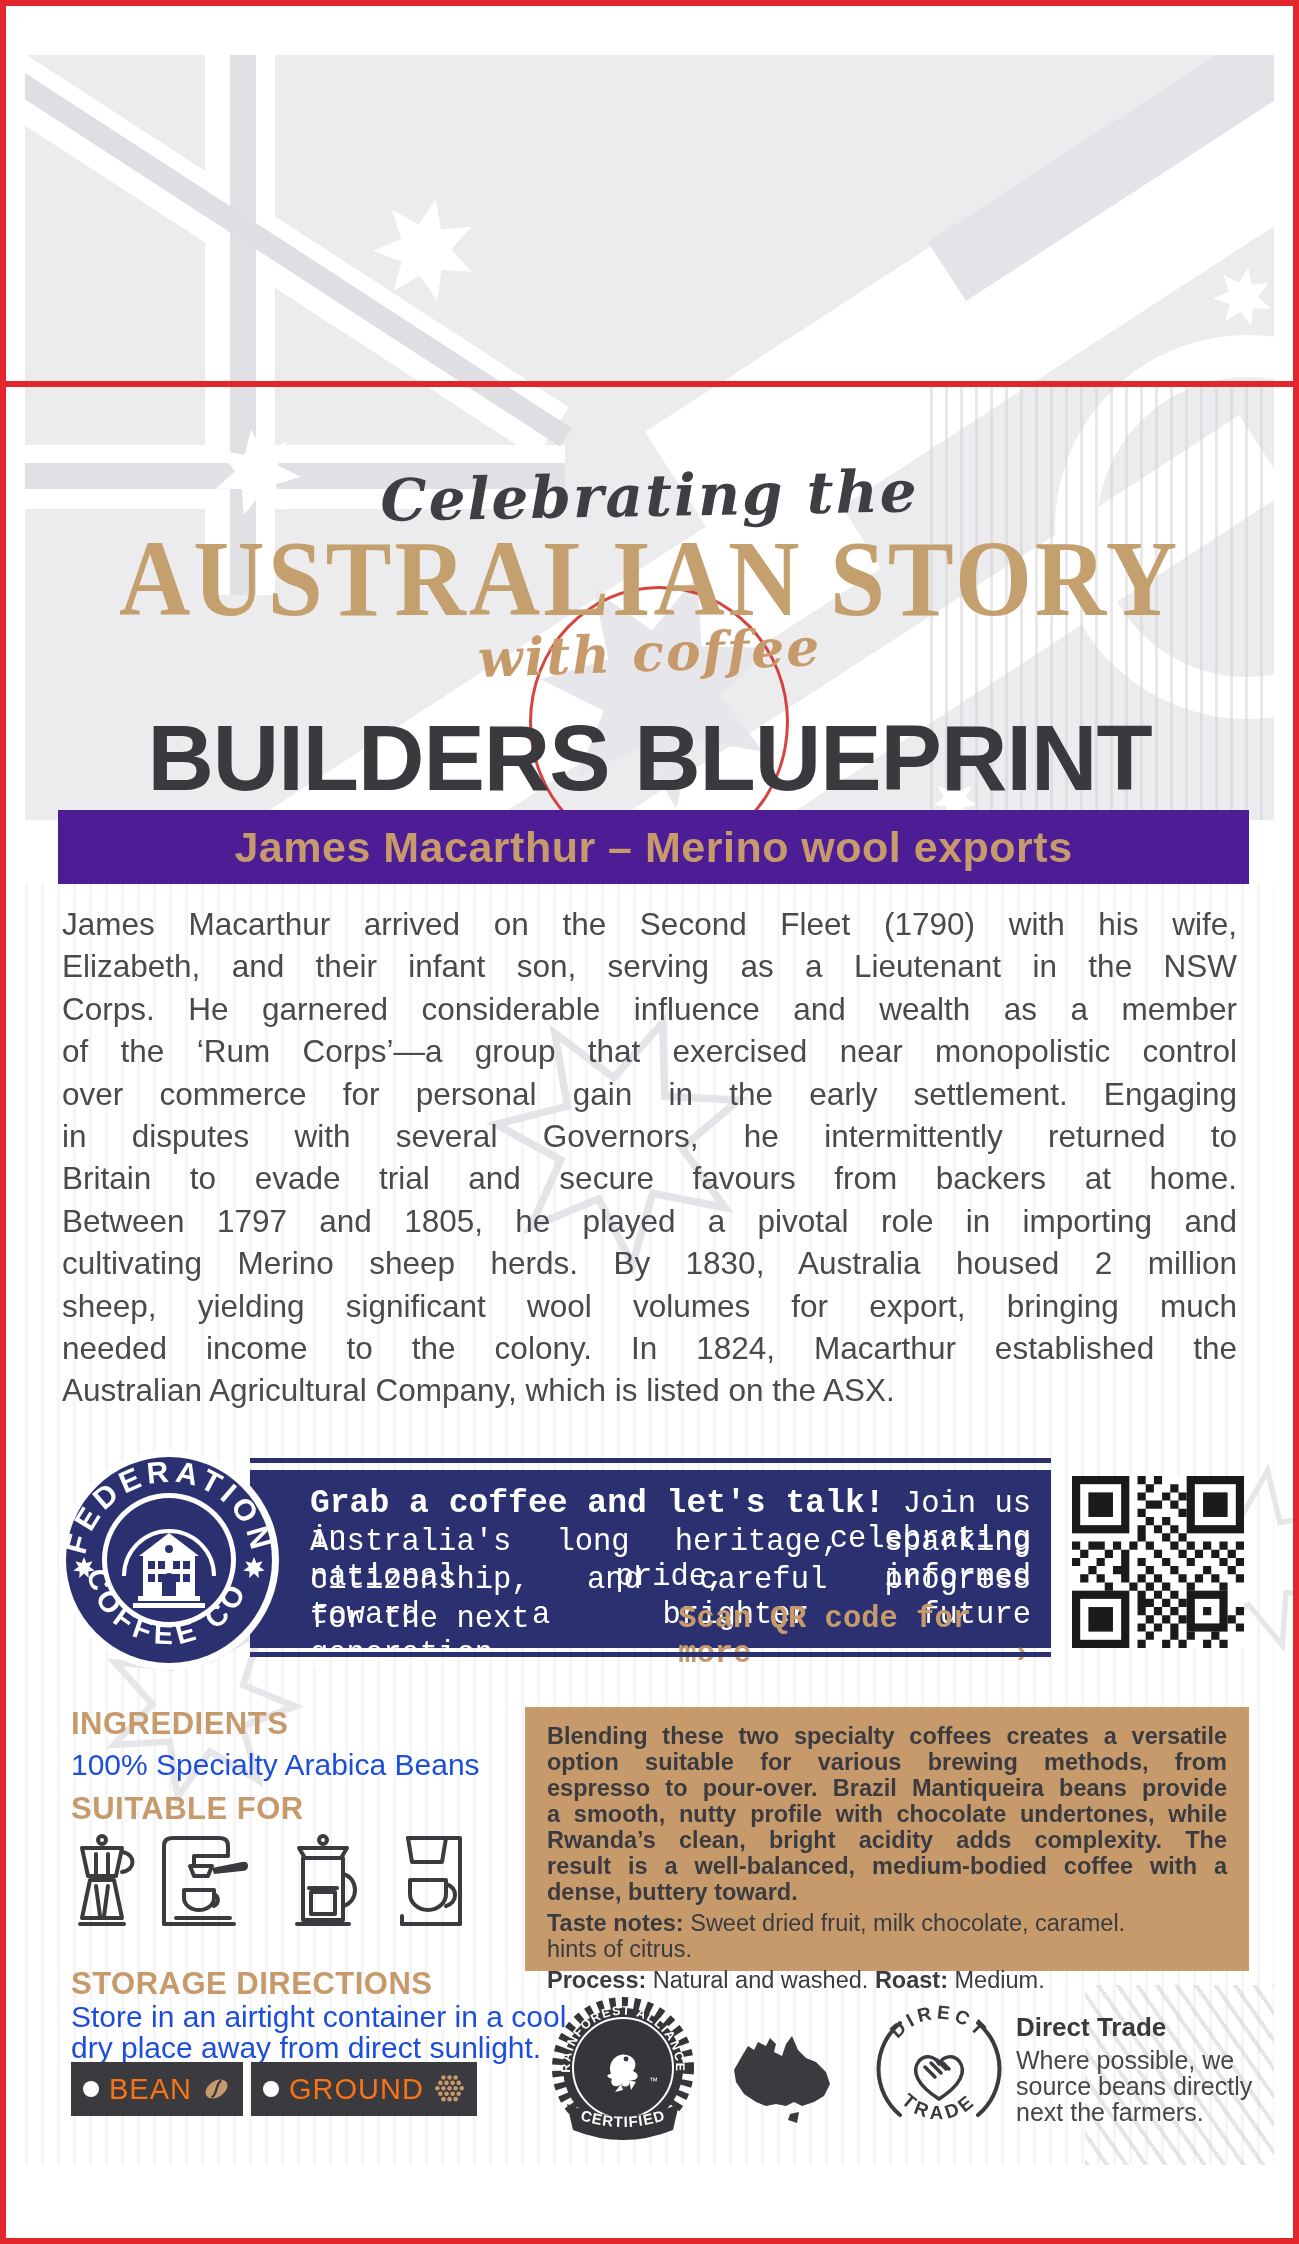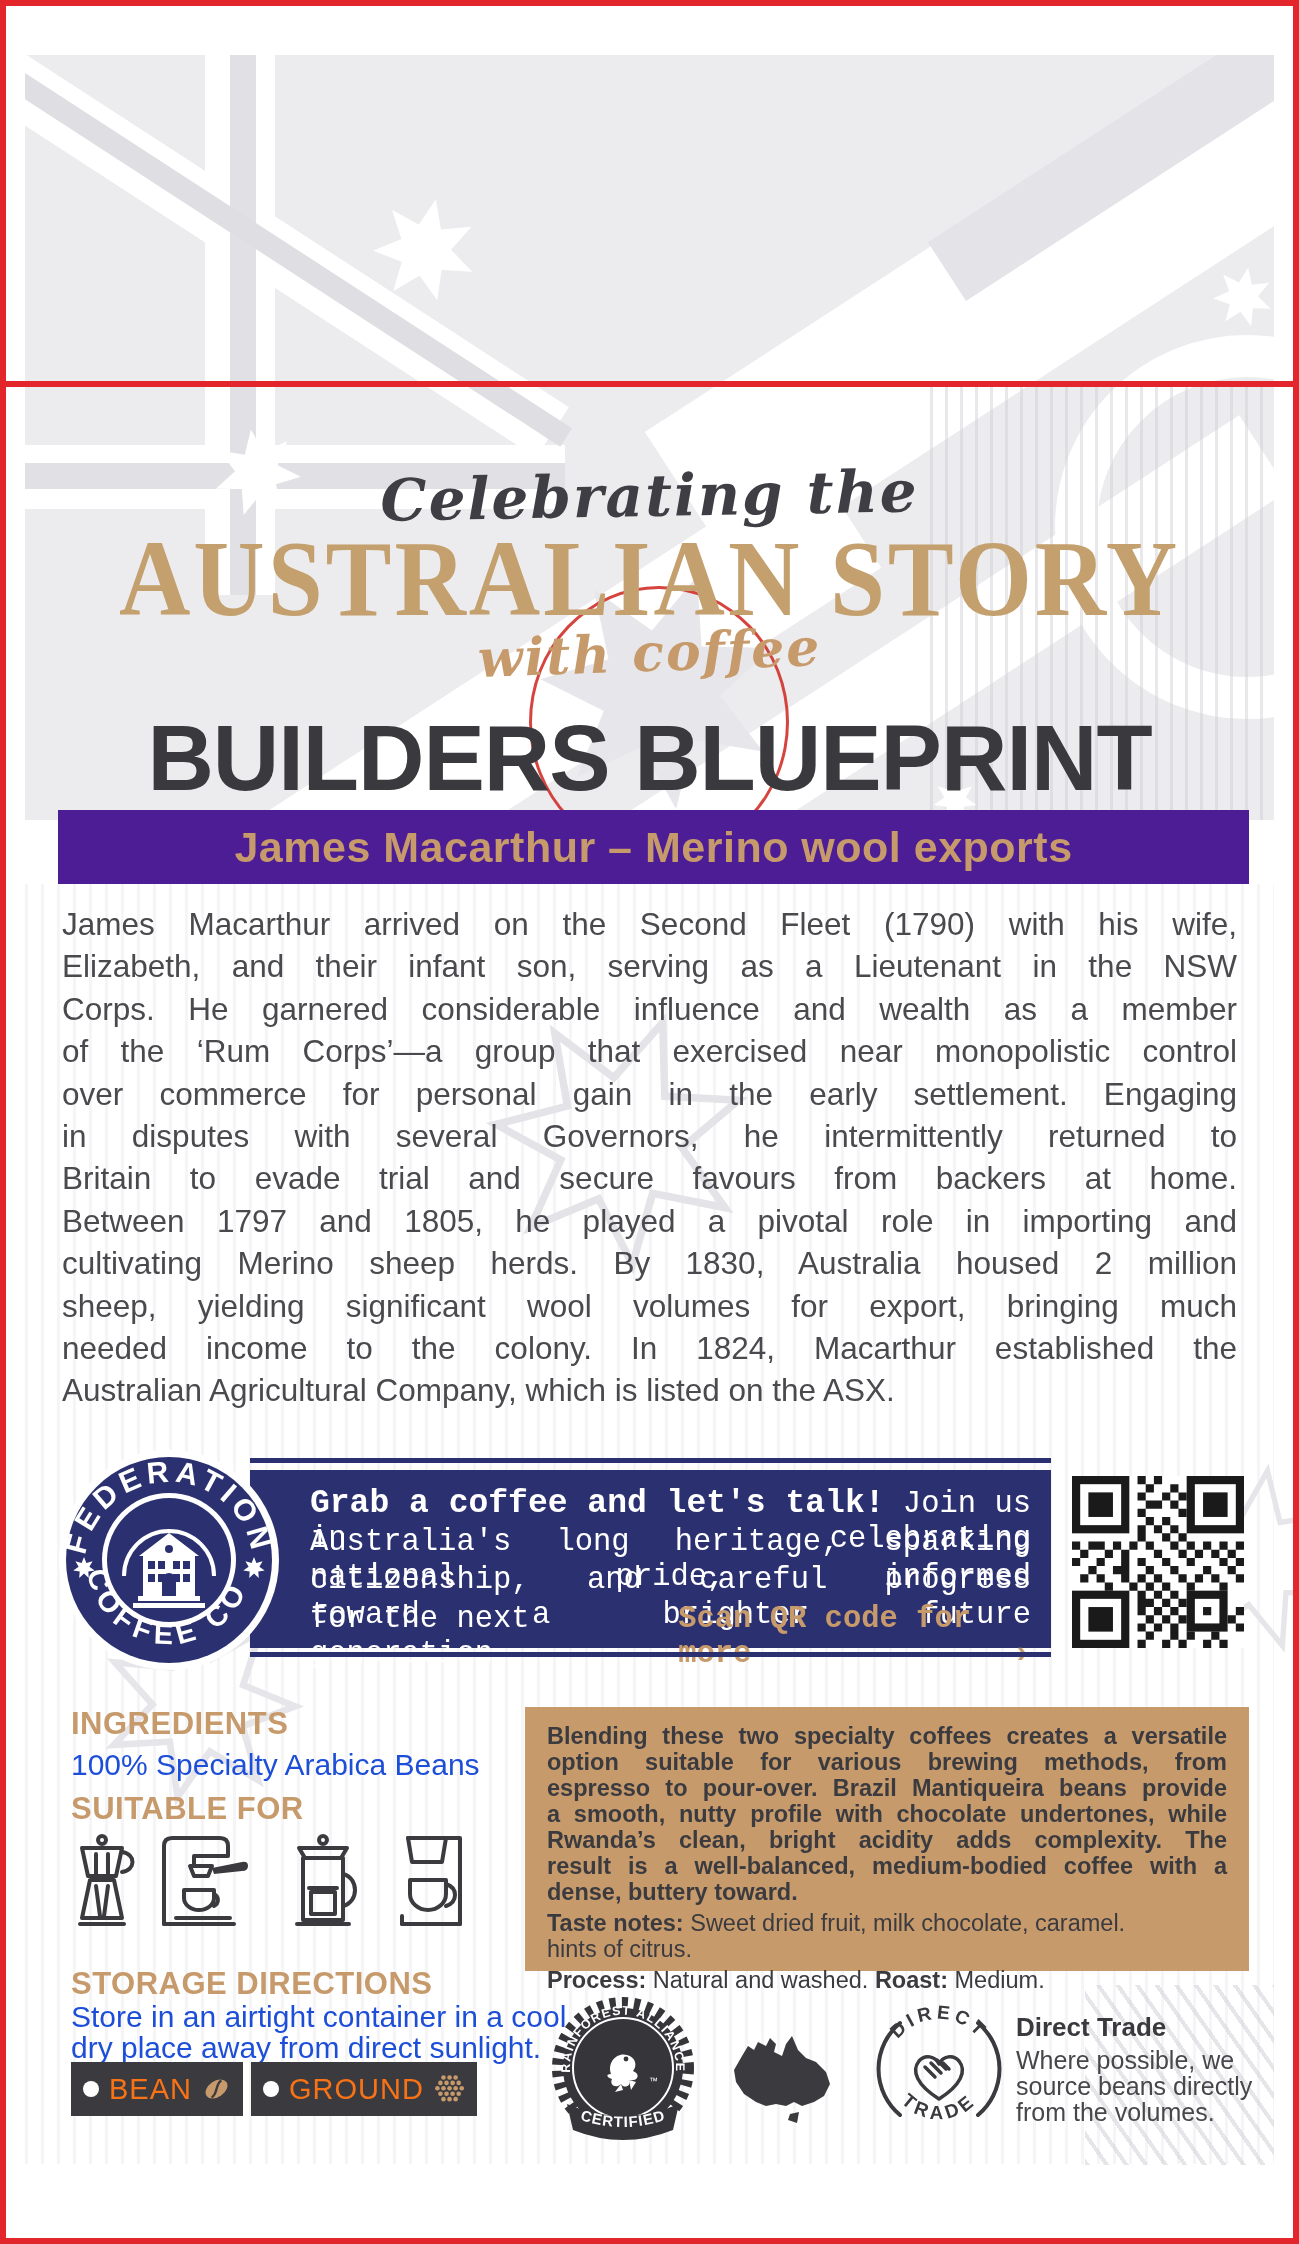--- a/index.html
+++ b/index.html
@@ -357,15 +357,15 @@
     </text>
     <g fill="none" stroke="#3b3b3f" stroke-width="3.5" stroke-linejoin="round" stroke-linecap="round">
       <path d="M0,30 C-22,16 -28,2 -20,-8 C-14,-15 -4,-13 0,-5 C4,-13 14,-15 20,-8 C28,2 22,16 0,30 Z"></path>
       <path d="M-14,-2 l10,10 M-8,-6 l10,10 M-2,-9 l9,9 M4,-6 l6,6"></path>
     </g>
   </svg>
 
   <div class="abs dt-title" style="left:1016px;top:2012px;">Direct Trade</div>
   <div class="abs dt-line" style="left:1016px;top:2046px;">Where possible, we</div>
   <div class="abs dt-line" style="left:1016px;top:2072px;">source beans directly</div>
-  <div class="abs dt-line" style="left:1016px;top:2098px;">from the volumes.</div>
+  <div class="abs dt-line" style="left:1016px;top:2098px;">next the farmers.</div>
 
 </div>
 
 </body></html>

